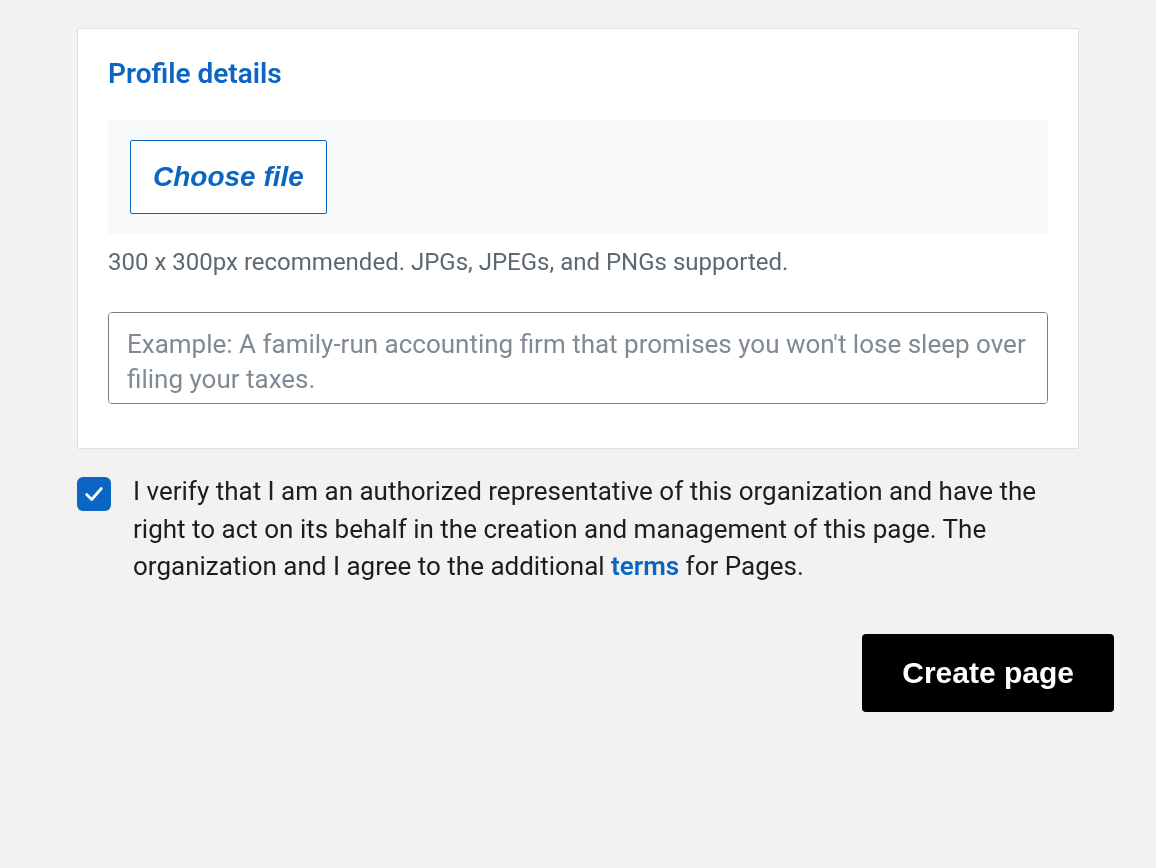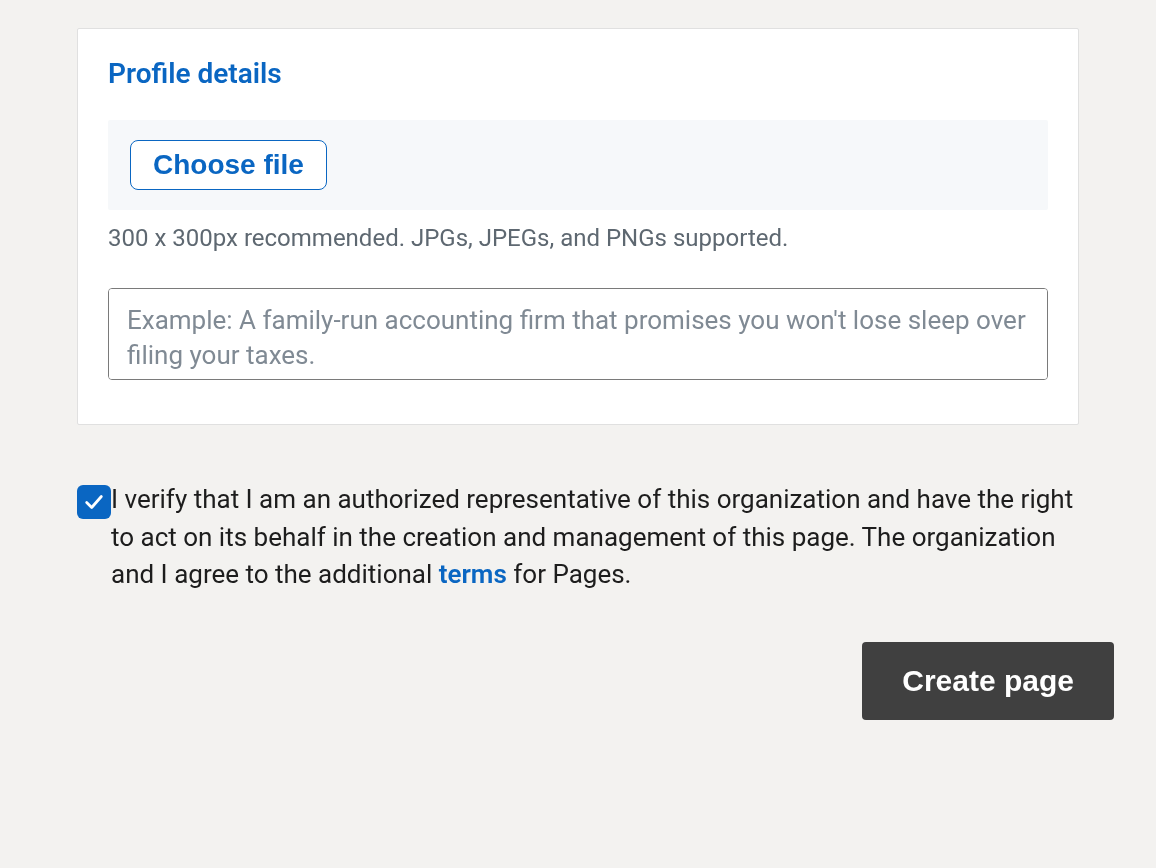--- a/index.html
+++ b/index.html
@@ -50,23 +50,24 @@
       color: #1d1d1d;
       font-size: 28px;
       font-weight: 700;
     }
     .choose-file-btn {
       background: #ffffff;
       border: 1.5px solid #0a66c2;
       color: #0a66c2;
       font-size: 28px;
       font-weight: 600;
-      padding: 8px 22px;
-      border-radius: 8px;
+      padding: 20px 22px;
+      border-radius: 2px;
       cursor: pointer;
+      font-style: italic;
     }
     .helper-text {
       color: #5e6871;
       font-size: 24px;
       font-weight: 400;
       margin-bottom: 36px;
     }
     .help-icon-wrap {
       display: inline-flex;
       align-items: center;
@@ -93,21 +94,22 @@
       resize: none;
       height: 92px;
       line-height: 1.35;
     }
     .tagline-input::placeholder {
       color: #808a94;
     }
     .verify-row {
       display: flex;
       align-items: flex-start;
-      margin: 56px 77px 0 77px;
+      gap: 22px;
+      margin: 24px 77px 0 77px;
     }
     .checkbox {
       width: 34px;
       height: 34px;
       background: #0a66c2;
       border-radius: 6px;
       display: flex;
       align-items: center;
       justify-content: center;
       flex-shrink: 0;
@@ -125,21 +127,21 @@
       font-weight: 600;
       text-decoration: none;
       cursor: pointer;
     }
     .action-row {
       display: flex;
       justify-content: flex-end;
       margin: 48px 42px 0 77px;
     }
     .create-btn {
-      background: #404040;
+      background: #000000;
       color: #ffffff;
       font-size: 30px;
       font-weight: 600;
       border: none;
       border-radius: 4px;
       padding: 22px 40px;
       cursor: pointer;
     }
   </style>
 </head>

